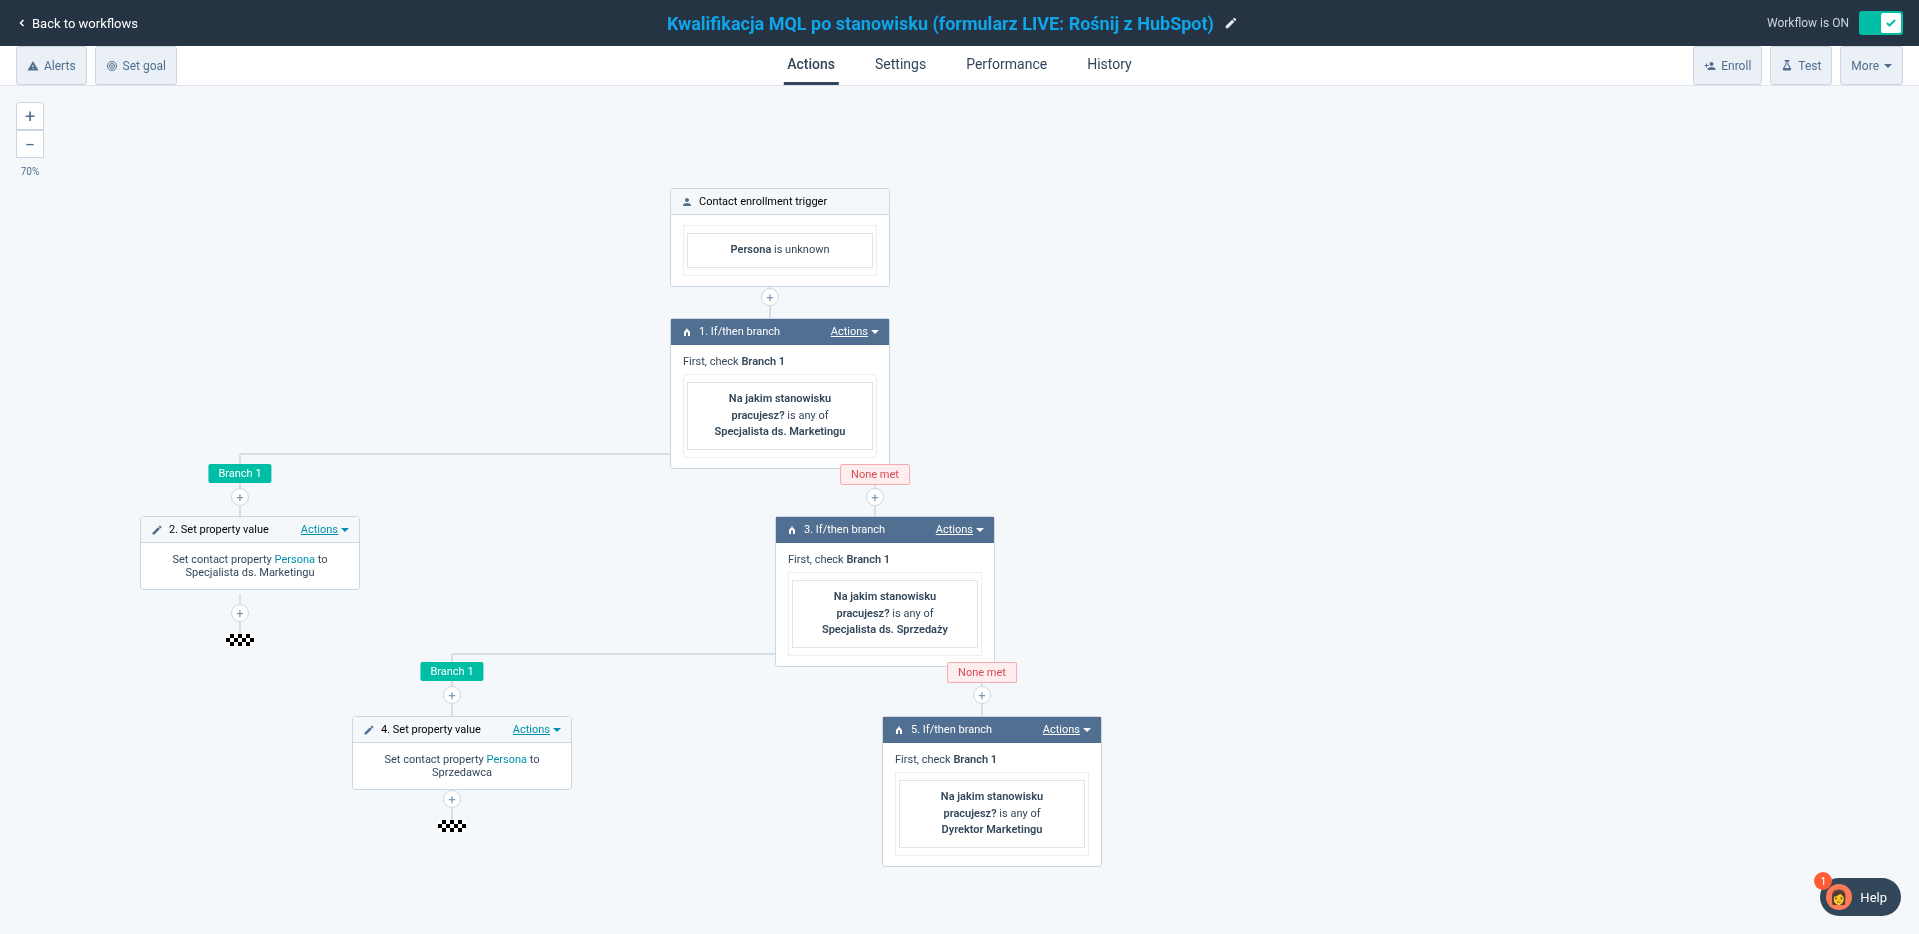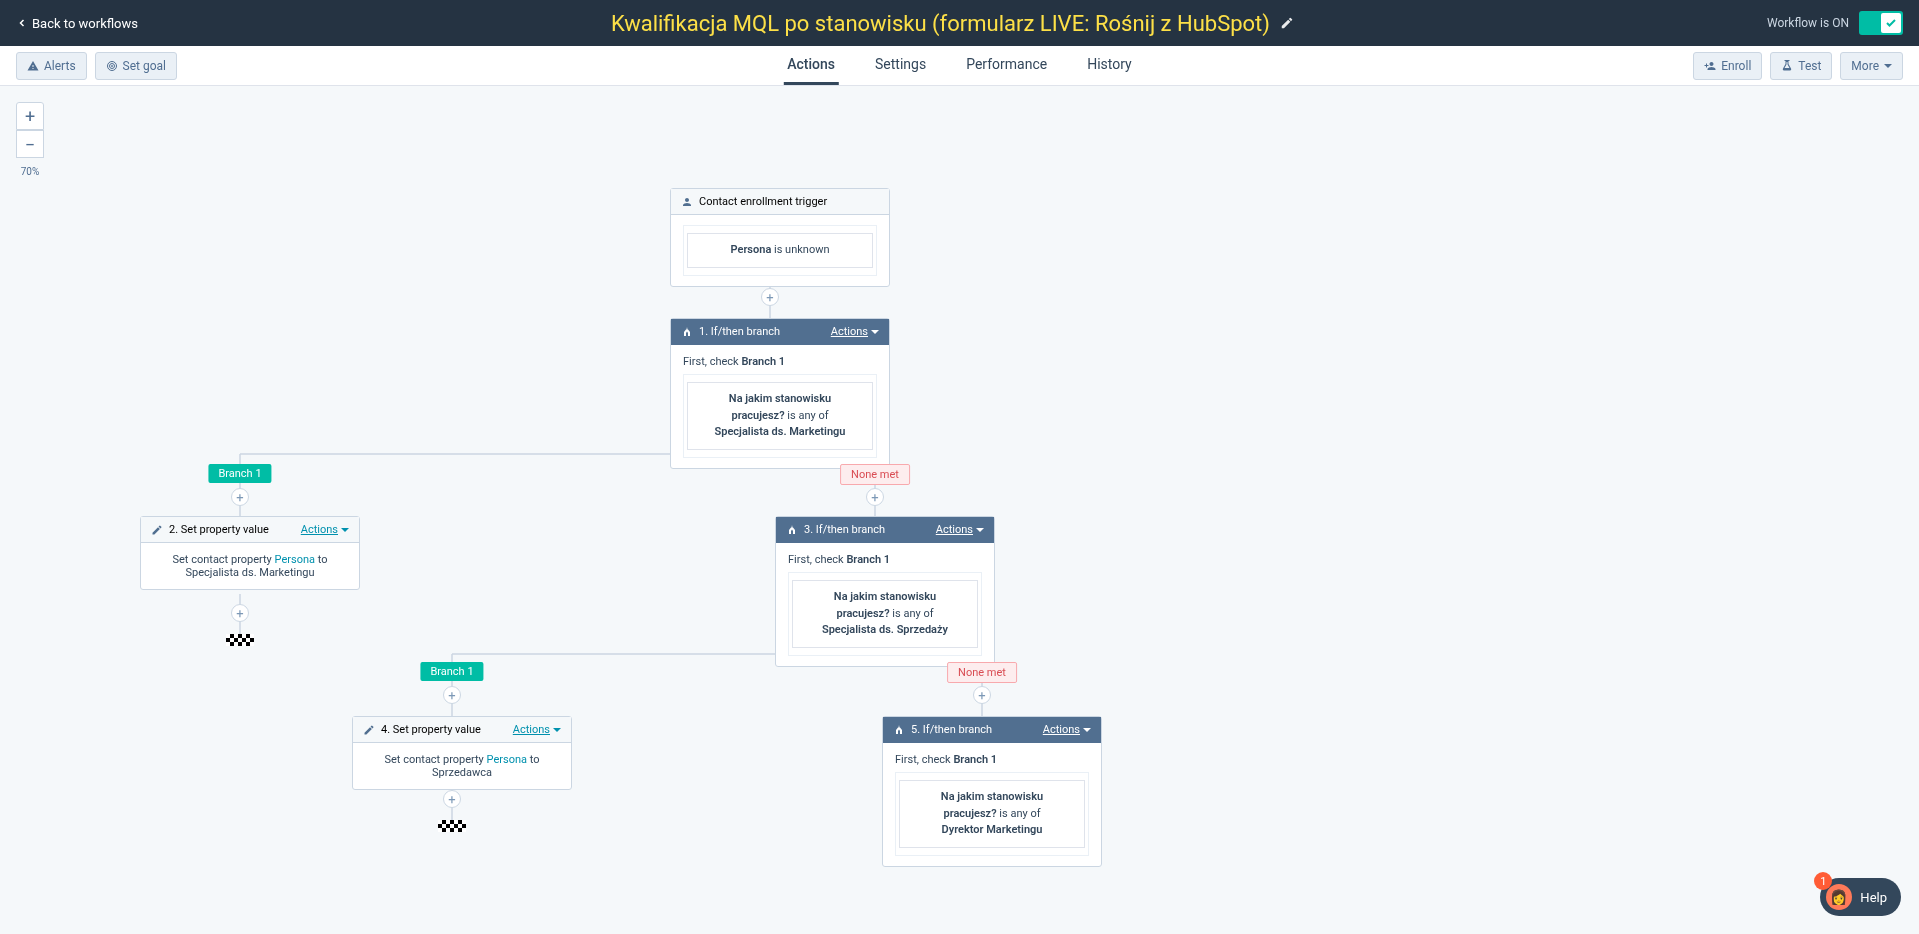--- a/index.html
+++ b/index.html
@@ -1,26 +1,26 @@
 <!DOCTYPE html>
 <html><head>
 <meta charset="utf-8">
 <style>
 *{box-sizing:border-box;margin:0;padding:0;font-family:-apple-system,BlinkMacSystemFont,"Segoe UI",Roboto,Arial,sans-serif}
 body{background:#f5f8fa;overflow:hidden}
 .topbar{background:#253342;height:46px;display:flex;align-items:center;padding:0 16px;color:#fff}
 .back-link{display:flex;align-items:center;color:#fff;font-size:13px;font-weight:400;cursor:pointer;gap:4px}
 .topbar-center{flex:1;display:flex;align-items:center;justify-content:center;gap:10px}
-.wf-title{font-size:22px;font-weight:400;color:#fde047}
+.wf-title{font-size:18px;font-weight:700;color:#0ea5e9}
 .pencil{cursor:pointer;opacity:.9}
 .topbar-right{display:flex;align-items:center;gap:10px}
 .wf-status{font-size:12px;color:#cbd6e2}
 .toggle-wrap{width:44px;height:24px;background:#00bda5;border-radius:3px;display:flex;align-items:center;justify-content:flex-end;padding:2px;cursor:pointer}
 .toggle-knob{width:20px;height:20px;background:#fff;border-radius:2px;display:flex;align-items:center;justify-content:center}
-.subbar{background:#fff;height:40px;border-bottom:1px solid #dfe3eb;display:flex;align-items:center;padding:0 16px;position:relative}
+.subbar{background:#fff;height:40px;border-bottom:1px solid #dfe3eb;display:flex;padding:0 16px;position:relative}
 .subbar-left{display:flex;gap:8px}
 .btn-outline{border:1px solid #cbd6e2;background:#eaf0f6;color:#506e91;font-size:12px;padding:6px 10px;border-radius:3px;cursor:pointer;display:inline-flex;align-items:center;gap:5px}
 .tabs{position:absolute;left:50%;transform:translateX(-50%);display:flex;gap:32px;height:100%}
 .tab{display:flex;align-items:center;font-size:14px;color:#33475b;cursor:pointer;border-bottom:3px solid transparent;padding:0 4px}
 .tab.active{border-bottom-color:#33475b;font-weight:500}
 .subbar-right{margin-left:auto;display:flex;gap:8px}
 .canvas-wrap{position:relative;height:calc(100vh - 86px);overflow:auto}
 .canvas{position:relative;width:1560px;height:900px}
 .zoom-ctrl{position:absolute;left:16px;top:16px;z-index:10;display:flex;flex-direction:column;gap:0}
 .zoom-btn{width:28px;height:28px;border:1px solid #cbd6e2;background:#fff;color:#506e91;display:flex;align-items:center;justify-content:center;cursor:pointer;font-size:18px}

